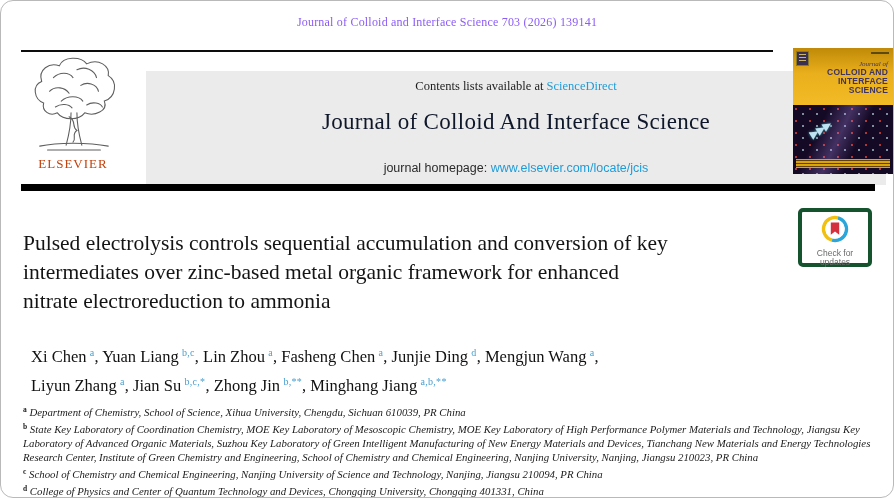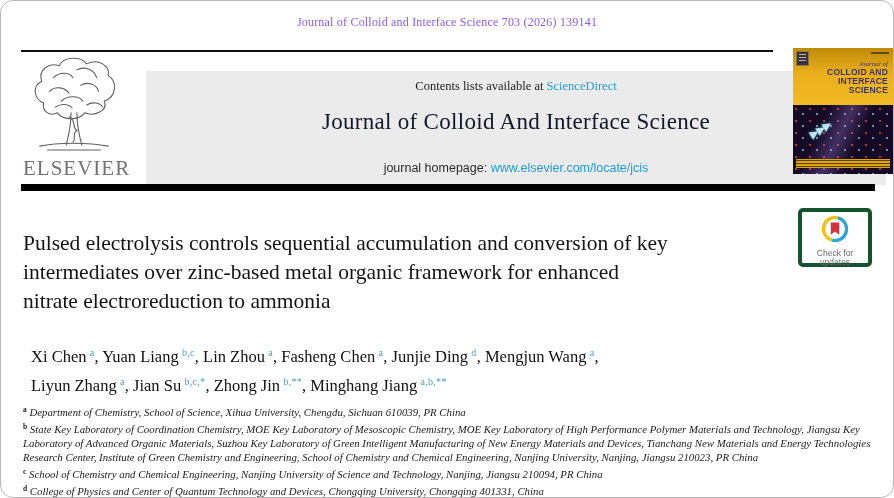--- a/index.html
+++ b/index.html
@@ -11,21 +11,21 @@
   .citation{
     position:absolute;top:14px;left:0;width:100%;text-align:center;
     font-size:12px;color:#8b5cf6;letter-spacing:.2px;
   }
   .rule-thin{position:absolute;top:49px;left:20px;width:752px;height:2px;background:#0d0d0d;}
   .rule-thick{position:absolute;top:183px;left:20px;width:854px;height:7px;background:#000;}
 
   
   .elsevier{position:absolute;left:22px;top:55px;width:100px;text-align:center;}
   .els-tree{display:block;margin:0 auto;}
-  .els-word{font-size:21px;letter-spacing:1px;color:#737373;margin-top:2px;font-family:"Liberation Serif",serif;}
+  .els-word{font-size:13px;letter-spacing:1px;color:#c2410c;margin-top:2px;font-family:"Liberation Serif",serif;}
 
   
   .banner{position:absolute;left:145px;top:58px;width:740px;height:114px;background:#ebebeb;text-align:center;margin-top:12px;}
   .b-line1{position:absolute;top:8px;left:0;width:100%;font-size:12.5px;color:#1c1c1c;}
   .b-title{position:absolute;top:38px;left:0;width:100%;font-size:23px;color:#0f172a;letter-spacing:.3px;}
   .b-home{position:absolute;bottom:10px;left:0;width:100%;font-family:"Liberation Sans",sans-serif;font-size:12.5px;color:#2b2b2b;}
   .link{color:#1e9cd8;text-decoration:none;cursor:pointer;}
 
   
   .cover{position:absolute;left:792px;top:47px;width:100px;height:126px;cursor:pointer;background:#150a26;}

